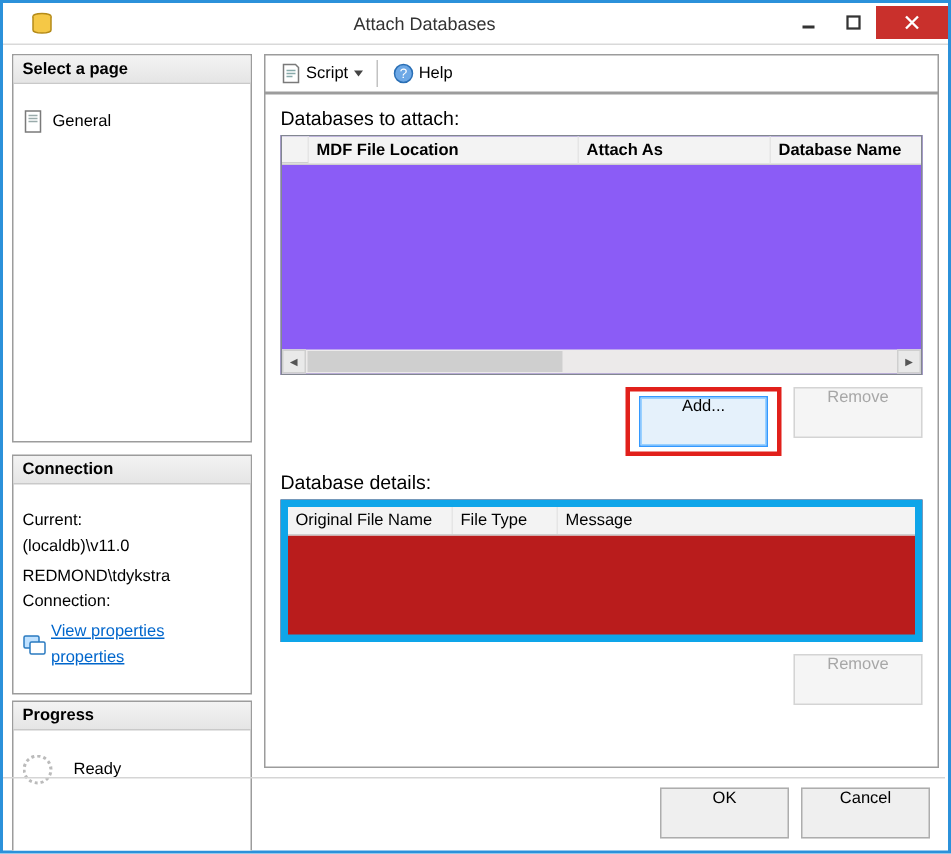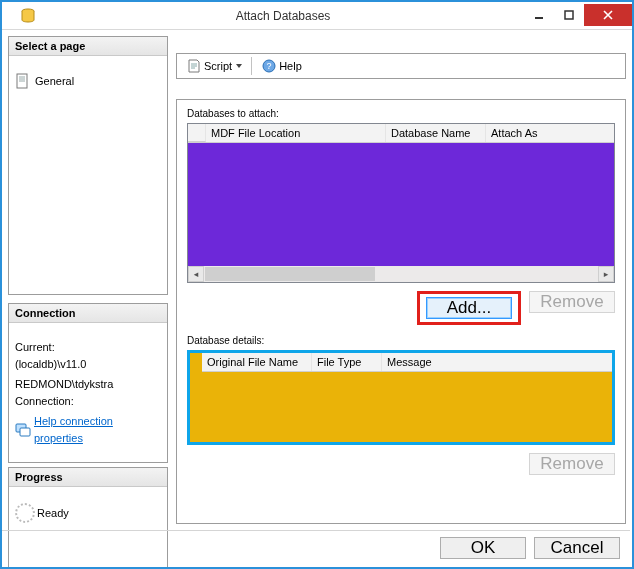--- a/index.html
+++ b/index.html
@@ -91,34 +91,33 @@
   .panel.page { flex: 0 0 auto; }
   .left .spacer { flex: 1; }
   .panel.conn .panel-body { line-height: 1.5; }
   .link {
     color: #0066cc;
     text-decoration: underline;
     display: inline-flex;
     align-items: center;
     gap: 3px;
   }
-  .prog-row { display: flex; align-items: center; gap: 2px; }
+  .prog-row { display: flex; align-items: center; gap: 14px; }
   .spinner {
     width: 20px; height: 20px;
     border: 2px dotted #bbb;
     border-radius: 50%;
   }
   
   .right {
     flex: 1;
     display: flex;
     flex-direction: column;
-    gap: 20px;
+    gap: 0;
     min-height: 0;
-    margin-top: 17px;
   }
   .toolbar {
     border: 1px solid #9c9c9c;
     padding: 3px 6px;
     display: flex;
     align-items: center;
     gap: 4px;
   }
   .toolbar .tbitem {
     display: inline-flex;
@@ -140,27 +139,28 @@
   }
   .main-panel {
     flex: 1;
     border: 1px solid #9c9c9c;
     padding: 8px 10px;
     display: flex;
     flex-direction: column;
     gap: 4px;
     min-height: 0;
   }
-  .grid-label { font-size: 10px; }
+  .grid-label { font-size: 13px; }
   .grid {
     border: 1px solid #828790;
-    background: #6d28d9;
+    background: #8b5cf6;
     flex: 0 0 160px;
     display: flex;
     flex-direction: column;
+    font-weight: bold;
   }
   .grid-header, .grid-row {
     display: flex;
     font-size: 11px;
   }
   .grid-header {
     background: #f3f3f3;
     border-bottom: 1px solid #cfcfcf;
   }
   .grid-header .cell, .grid-row .cell {
@@ -199,52 +199,51 @@
   }
   .hscroll .track { flex: 1; }
   .btn-row {
     display: flex;
     justify-content: flex-end;
     gap: 8px;
     padding: 4px 0 6px 0;
   }
   .button {
     min-width: 86px;
-    height: 22px;
+    height: 34px;
     border: 1px solid #adadad;
     background: #efefef;
-    font-size: 17px;
+    font-size: 11px;
     display: inline-flex;
-    align-items: flex-end;
+    align-items: flex-start;
     justify-content: center;
     padding: 0 10px;
   }
   .button.disabled {
     color: #a7a7a7;
     border-color: #d4d4d4;
     background: #f5f5f5;
   }
   .button.focused {
     border: 1px solid #3399ff;
     background: #e5f1fb;
     box-shadow: inset 0 0 0 1px #99d1ff;
   }
   .highlight-add {
     border: 3px solid #e1201b;
     padding: 3px 6px;
     display: inline-flex;
   }
   .highlight-add .button { margin: 0; }
   .grid2 {
-    border: 3px solid #0ea5e9;
-    background: #eab308;
+    border: 5px solid #0ea5e9;
+    background: #b91c1c;
     flex: 0 0 95px;
     display: flex;
     flex-direction: column;
-    padding-left: 12px;
   }
   
   .footer {
     display: flex;
     justify-content: flex-end;
     gap: 8px;
     padding: 6px 10px 8px 0;
     border-top: 1px solid #d5d5d5;
     margin-right: 2px;
   }
@@ -304,21 +303,21 @@
         <div>(localdb)\v11.0</div>
         <div style="height:4px;"></div>
         <div>REDMOND\tdykstra</div>
         <div>Connection:</div>
         <div style="height:4px;"></div>
         <a href="#" class="link">
           <svg class="icon16" viewBox="0 0 16 16">
             <rect x="1" y="2" width="10" height="8" rx="1" fill="#bfe1ff" stroke="#2a7ac0"></rect>
             <rect x="5" y="6" width="10" height="8" rx="1" fill="#fff" stroke="#2a7ac0"></rect>
           </svg>
-          <span>Help connection properties</span>
+          <span>View properties properties</span>
         </a>
       </div>
     </div>
 
     <div class="panel">
       <div class="panel-header">Progress</div>
       <div class="panel-body">
         <div class="prog-row">
           <div class="spinner"></div>
           <span>Ready</span>
@@ -348,22 +347,22 @@
       </div>
     </div>
 
     <div class="main-panel">
       <div class="grid-label">Databases to attach:</div>
 
       <div class="grid">
         <div class="grid-header">
           <div class="cell row-selector"></div>
           <div class="cell" style="flex:0 0 180px;">MDF File Location</div>
+          <div class="cell" style="flex:1;">Attach As</div>
           <div class="cell" style="flex:0 0 100px;">Database Name</div>
-          <div class="cell" style="flex:1;">Attach As</div>
         </div>
         <div class="grid-body"></div>
         <div class="hscroll">
           <div class="arrow">◂</div>
           <div class="thumb"></div>
           <div class="track"></div>
           <div class="arrow">▸</div>
         </div>
       </div>
 

